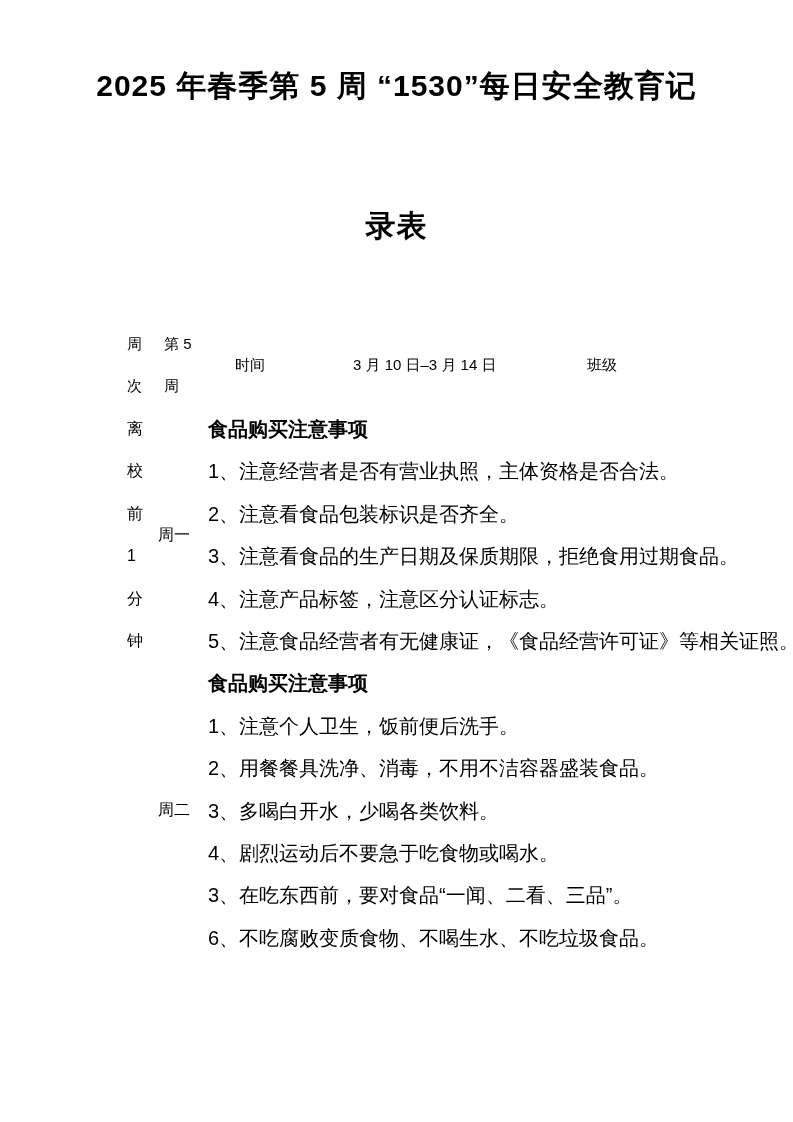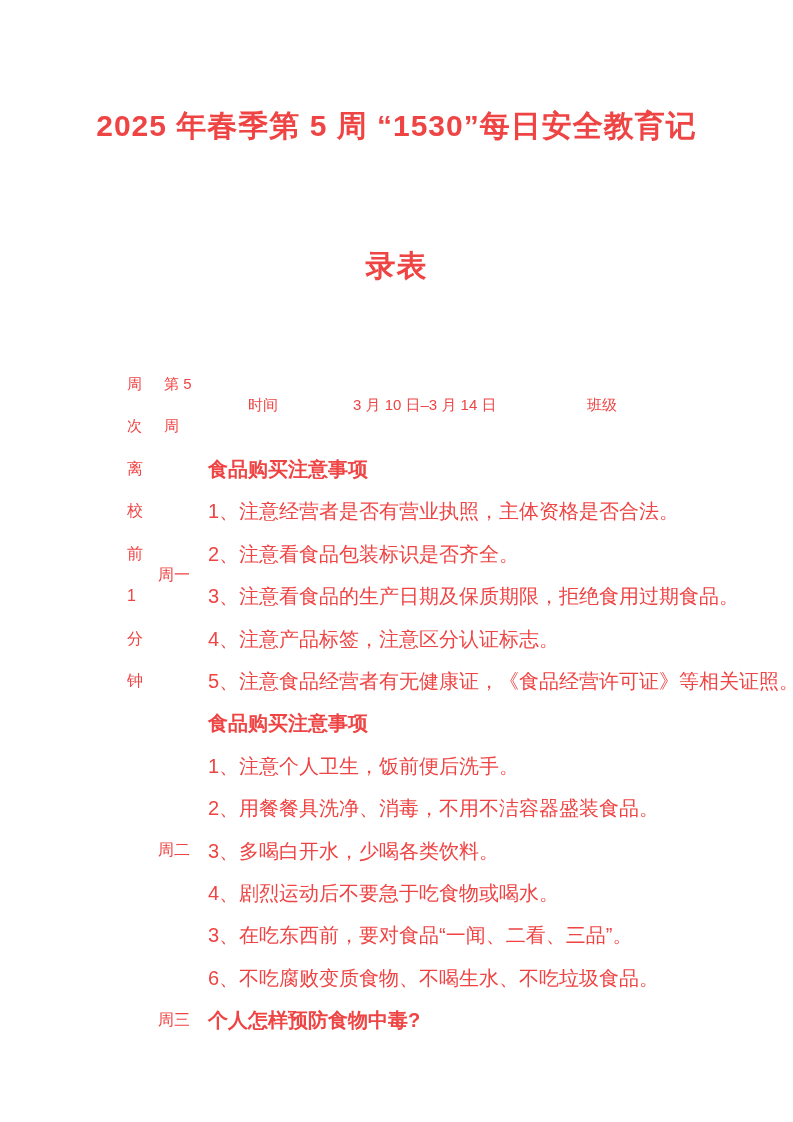--- a/index.html
+++ b/index.html
@@ -1,25 +1,25 @@
 <!DOCTYPE html>
 <html><head>
 <meta charset="utf-8">
 <style>
   html,body { margin:0; padding:0; background:#ffffff; }
   .page {
     position: relative;
     width: 793px;
     height: 1122px;
     background: #ffffff;
-    color: #ef4444;
+    color: #000000;
     font-family: "Liberation Sans", "DejaVu Sans", sans-serif;
     overflow: hidden;
     box-sizing: border-box;
-    padding-top: 106px;
+    padding-top: 66px;
   }
   .title {
     margin: 0;
     text-align: center;
     font-size: 30px;
     font-weight: 700;
     line-height: 40px;
     letter-spacing: 1px;
   }
   .title-2 { margin-top: 100px; }
@@ -36,21 +36,21 @@
     top: 0;
     height: 100%;
     display: flex;
     align-items: center;
     white-space: nowrap;
   }
   .hcell.stacked { display: block; }
   .stack-line { height: 42px; line-height: 42px; }
   .h-week     { left: 127px; }
   .h-weekno   { left: 164px; }
-  .h-time     { left: 248px; }
+  .h-time     { left: 235px; }
   .h-date     { left: 353px; }
   .h-class    { left: 587px; }
   .h-classval { left: 640px; }
 
   
   .tbody { display: flex; margin-left: 127px; margin-top: 1px; }
   .period-col { width: 31px; }
   .pchar { height: 42.4px; line-height: 42.4px; font-size: 16px; }
   .rows-col { flex: 1; min-width: 0; }
   .wrow { display: flex; }
@@ -119,21 +119,15 @@
           <div class="content-cell">
             <div class="cline heading">食品购买注意事项</div>
             <div class="cline">1、注意个人卫生，饭前便后洗手。</div>
             <div class="cline">2、用餐餐具洗净、消毒，不用不洁容器盛装食品。</div>
             <div class="cline">3、多喝白开水，少喝各类饮料。</div>
             <div class="cline">4、剧烈运动后不要急于吃食物或喝水。</div>
             <div class="cline">3、在吃东西前，要对食品“一闻、二看、三品”。</div>
             <div class="cline">6、不吃腐败变质食物、不喝生水、不吃垃圾食品。</div>
           </div>
         </div>
-        <div class="wrow">
-          <div class="day-cell">周三</div>
-          <div class="content-cell">
-            <div class="cline heading">个人怎样预防食物中毒?</div>
-          </div>
-        </div>
       </div>
   </div>
 </div>
 
 </body></html>

